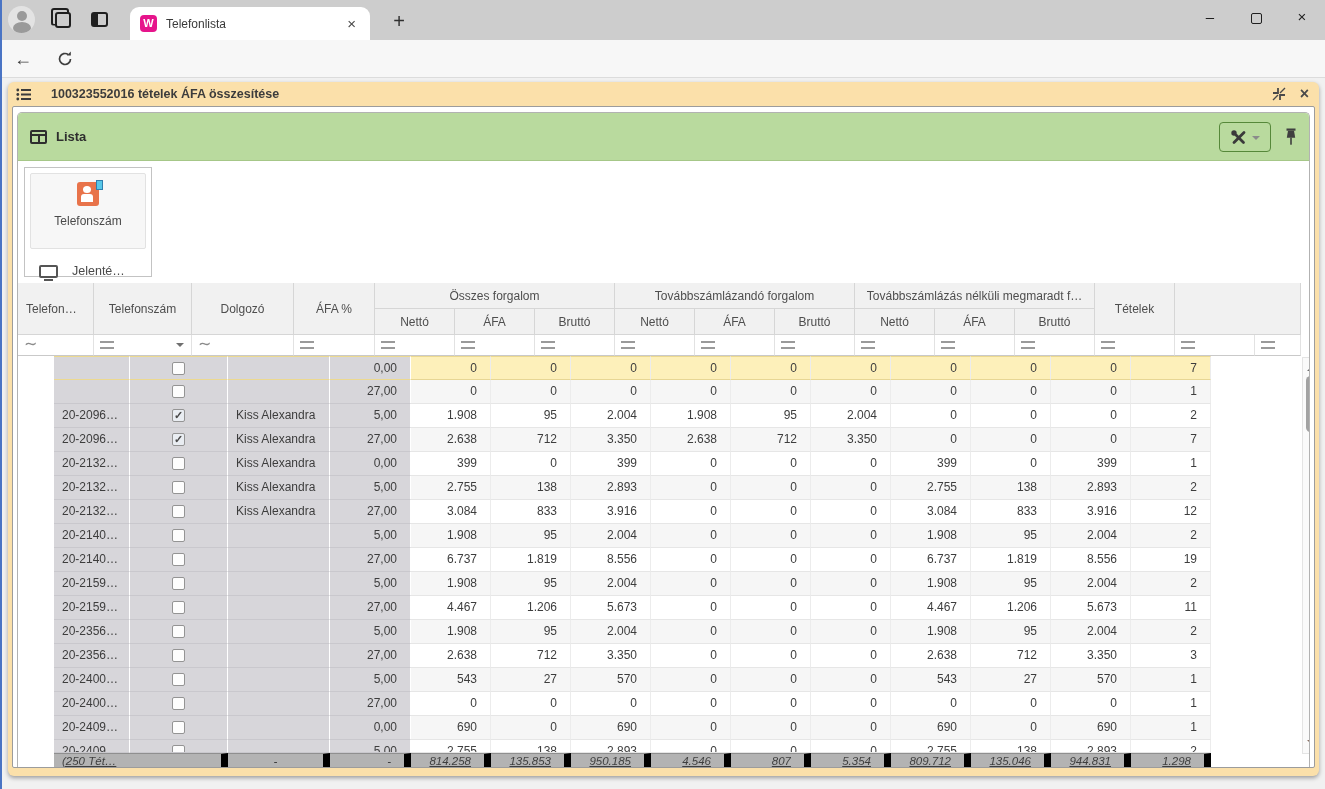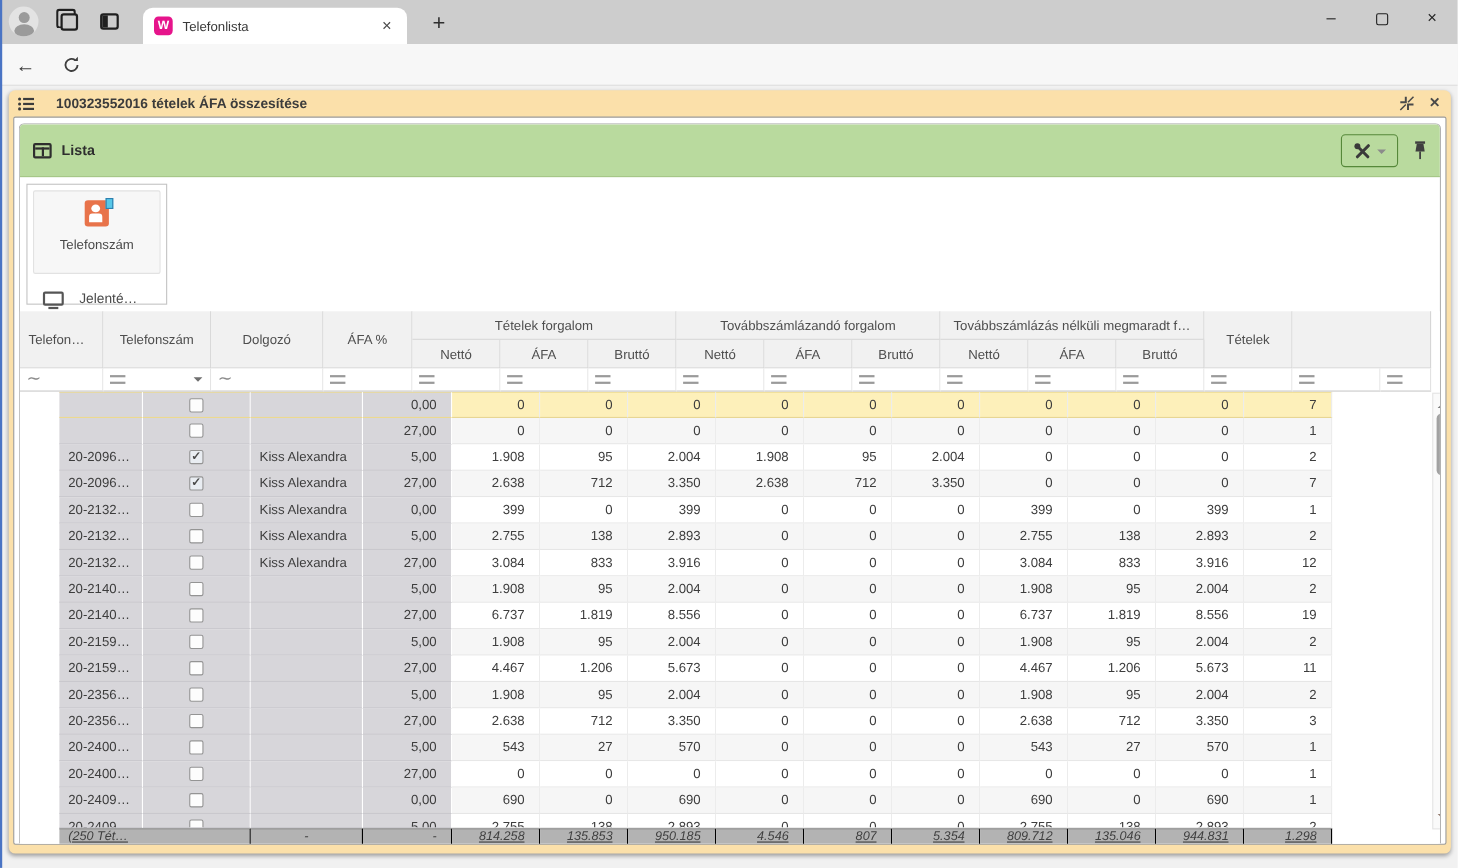--- a/index.html
+++ b/index.html
@@ -89,21 +89,21 @@
   tbody tr.sel td { border-top:1px solid #ecd98f; }
   tbody tr.sel td.frozen { border-bottom-color:#ecd98f; }
   .cw { height:23px; line-height:23px; white-space:nowrap; overflow:hidden; }
   tr.sel .cw { height:22px; line-height:22px; }
   tr.clip .cw { height:12px; line-height:23px; }
   .num { text-align:right; padding-right:13px; }
   .ltxt { padding-left:8px; }
   .ctr { text-align:center; }
   .cb { display:inline-block; width:13px; height:13px; border:1px solid #949494; border-radius:2px; background:#fdfdfd; vertical-align:middle; line-height:11px; font-size:11px; color:#4a4a4a; text-align:center; }
   .cb.on { background:#e9edf2; font-weight:bold; }
-  tfoot td { background:#b3b3b3; border-top:1px solid #8f8f8f; border-right:1px solid #000000; height:15px; color:#3f3f3f; }
+  tfoot td { background:#b3b3b3; border-top:1px solid #8f8f8f; border-right:7px solid #000000; height:15px; color:#3f3f3f; }
   tfoot .cw { height:15px; line-height:14px; font-size:11.5px; font-style:italic; }
   tfoot .tot { text-decoration:underline; }
   
   .vscroll { position:absolute; left:1284px; top:74px; width:17px; height:397px; background:#fafafa; border:1px solid #e4e4e4; }
   .sb-up { position:absolute; top:3px; left:3.5px; width:0; height:0; border:5px solid transparent; border-bottom-color:#6e6e6e; }
   .sb-thumb { position:absolute; top:18px; left:3px; width:9px; height:56px; background:#a2a2a2; border-radius:5px; }
   .sb-down { position:absolute; bottom:3px; left:3.5px; width:0; height:0; border:5px solid transparent; border-top-color:#8a6f60; }
 </style>
 </head>
 <body>
@@ -218,21 +218,21 @@
             <col style="width:80px">
               <col style="width:80px">
               <col style="width:46px">
           </colgroup>
           <tbody>
               <tr>
             <th class="hcell tall hleft" rowspan="2">Telefon…</th>
             <th class="hcell tall" rowspan="2">Telefonszám</th>
             <th class="hcell tall" rowspan="2">Dolgozó</th>
             <th class="hcell tall" rowspan="2">ÁFA %</th>
-            <th class="hcell" colspan="3">Tételek forgalom</th>
+            <th class="hcell" colspan="3">Összes forgalom</th>
             <th class="hcell" colspan="3">Továbbszámlázandó forgalom</th>
             <th class="hcell" colspan="3">Továbbszámlázás nélküli megmaradt f…</th>
             <th class="hcell tall" rowspan="2">Tételek</th>
             <th class="hcell tall" rowspan="2" colspan="2"></th>
           </tr>
           <tr>
             <th class="hcell">Nettó</th>
             <th class="hcell">ÁFA</th>
             <th class="hcell">Bruttó</th>
             <th class="hcell">Nettó</th>

